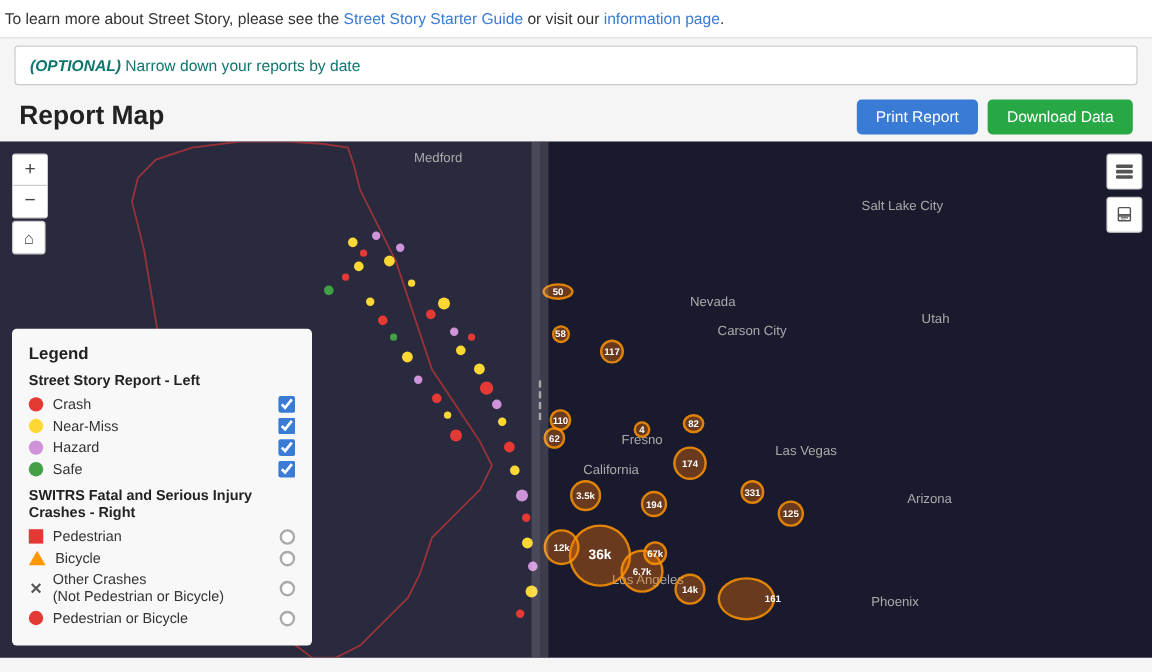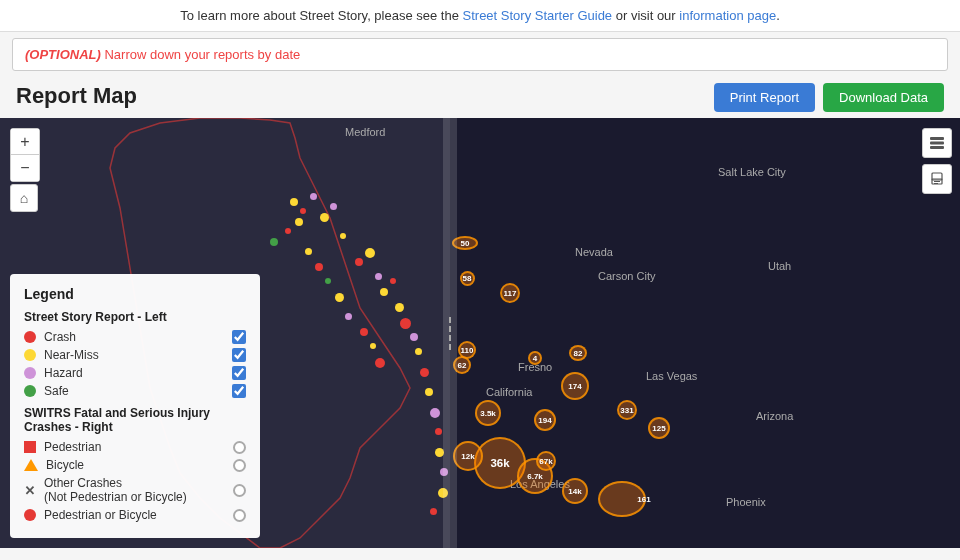--- a/index.html
+++ b/index.html
@@ -1,34 +1,33 @@
 <!DOCTYPE html>
 <html><head>
   <meta charset="utf-8">
   <style>
     * { box-sizing: border-box; margin: 0; padding: 0; }
     body { font-family: Arial, sans-serif; font-size: 13px; background: #f5f5f5; width: 960px; height: 560px; overflow: hidden; }
 
     .top-bar {
       background: #fff;
-      padding: 8px 32px;
+      padding: 8px 4px;
       font-size: 13px;
       color: #333;
       border-bottom: 1px solid #ddd;
-      text-align: center;
     }
     .top-bar a { color: #3a7bd5; text-decoration: none; }
 
     .date-filter {
       background: #fff;
       border: 1px solid #ccc;
       margin: 6px 12px;
       padding: 8px 12px;
       font-size: 13px;
-      color: #ef4444;
+      color: #0f766e;
       border-radius: 3px;
     }
     .date-filter em { font-style: italic; font-weight: bold; }
 
     .report-header {
       display: flex;
       align-items: flex-start;
       justify-content: space-between;
       padding: 6px 16px 6px 16px;
       background: #f5f5f5;

